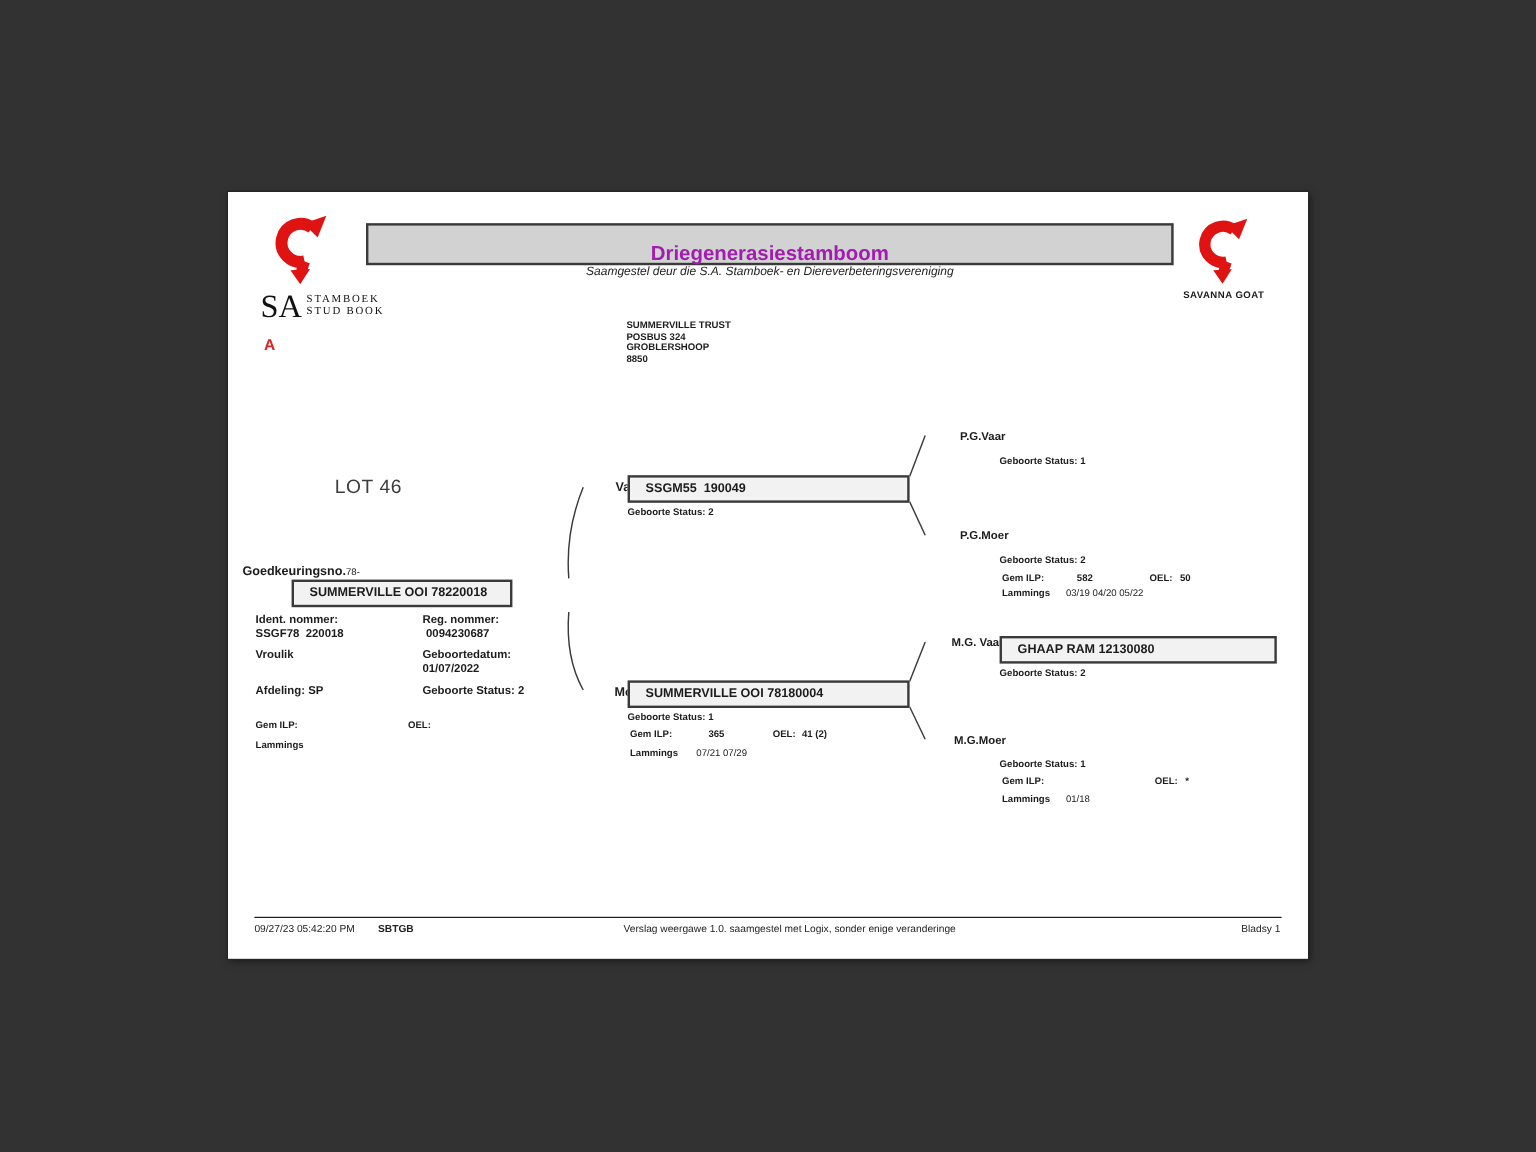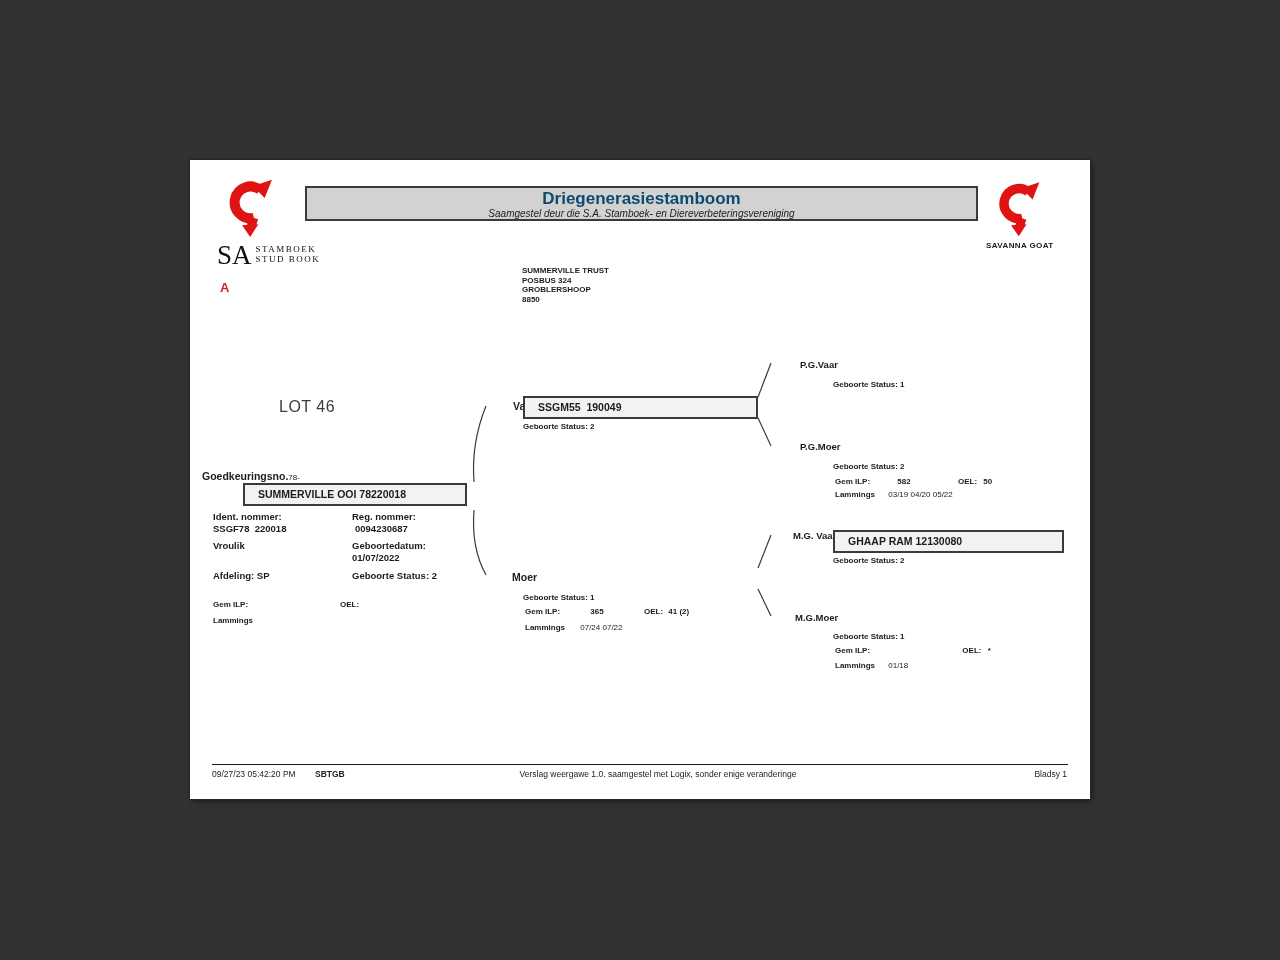--- a/index.html
+++ b/index.html
@@ -8,21 +8,21 @@
   #stage { position:relative; width:1280px; height:960px; background:#323232; }
   #page { position:absolute; left:190px; top:160px; width:900px; height:639px;
           background:#ffffff; box-shadow:0 0 0 1px #262626, 2px 2px 6px rgba(0,0,0,.5); }
   .abs { position:absolute; }
   .pre { white-space:pre; }
   .bold { font-weight:bold; }
 
   
   .banner { left:115px; top:26px; width:673px; height:35px; background:#d2d2d2;
             border:2px solid #3a3a3a; text-align:center; }
-  .banner-title { font-size:17px; font-weight:bold; color:#0c4a6e; line-height:19px; margin-top:1px; }
+  .banner-title { font-size:17px; font-weight:bold; color:#a21caf; line-height:19px; margin-top:14px; }
   .banner-sub   { font-size:10px; font-style:italic; color:#222; line-height:11px; }
 
   
   .logo-svg { display:block; }
   .sa-wordmark { left:27px; top:82px; width:130px; color:#111;
                  font-family:"Liberation Serif", serif; }
   .sa-big { font-size:27px; letter-spacing:0px; display:inline-block; vertical-align:top; line-height:26px;}
   .sa-small { display:inline-block; vertical-align:top; font-size:9px; letter-spacing:1.5px;
               line-height:10px; margin-left:4px; margin-top:2px; }
   .savanna-label { left:796px; top:81px; width:80px; font-size:8px; font-weight:bold;
@@ -102,50 +102,51 @@
       <div>GROBLERSHOOP</div>
       <div>8850</div>
     </div>
 
     <div class="abs lot">LOT 46</div>
 
     <div class="abs approval">
       <span class="lab">Goedkeuringsno.</span><span class="num">78-</span>
     </div>
 
-    <div class="abs bx" style="left:53px; top:323px; width:224px;">SUMMERVILLE OOI 78220018</div>
+    <div class="abs bx" style="left:53px; top:323px; width:184px;">SUMMERVILLE OOI 78220018</div>
 
     <div class="abs fld-l" style="left:23px; top:351px;">Ident. nommer:</div>
     <div class="abs fld-l pre" style="left:23px; top:363px;">SSGF78  220018</div>
     <div class="abs fld-l" style="left:162px; top:351px;">Reg. nommer:</div>
     <div class="abs fld-l" style="left:165px; top:363px;">0094230687</div>
     <div class="abs fld-l" style="left:23px; top:380px;">Vroulik</div>
     <div class="abs fld-l" style="left:162px; top:380px;">Geboortedatum:</div>
     <div class="abs fld-l" style="left:162px; top:392px;">01/07/2022</div>
     <div class="abs fld-l" style="left:23px; top:410px;">Afdeling: SP</div>
     <div class="abs fld-l" style="left:162px; top:410px;">Geboorte Status: 2</div>
     <div class="abs fld-s" style="left:23px; top:440px;">Gem ILP:</div>
     <div class="abs fld-s" style="left:150px; top:440px;">OEL:</div>
     <div class="abs fld-s" style="left:23px; top:456px;">Lammings</div>
 
     <div class="abs node-label" style="left:295px; top:240px; font-size:10.5px;">Vaar</div>
     <div class="abs bx pre" style="left:333px; top:236px; width:235px;">SSGM55  190049</div>
     <div class="abs status" style="left:333px; top:262px;">Geboorte Status: 2</div>
 
     <div class="abs node-label" style="left:294px; top:411px; font-size:10.5px;">Moer</div>
+    <div class="abs bx" style="left:333px; top:407px; width:235px;">SUMMERVILLE OOI 78180004</div>
     <div class="abs status" style="left:333px; top:433px;">Geboorte Status: 1</div>
     <div class="abs ilprow" style="left:335px; top:447px;">
       <span class="l">Gem ILP:</span>
       <span class="l" style="margin-left:28px;">365</span>
       <span class="l" style="margin-left:38px;">OEL:</span>
       <span class="l" style="margin-left:3px;">41 (2)</span>
     </div>
     <div class="abs ilprow" style="left:335px; top:463px;">
       <span class="l">Lammings</span>
-      <span style="margin-left:13px;">07/24 07/22</span>
+      <span style="margin-left:13px;">07/21 07/29</span>
     </div>
 
     <div class="abs node-label" style="left:582px; top:199px; font-size:9.5px;">P.G.Vaar</div>
     <div class="abs status" style="left:643px; top:220px;">Geboorte Status: 1</div>
 
     <div class="abs node-label" style="left:582px; top:281px; font-size:9.5px;">P.G.Moer</div>
     <div class="abs status" style="left:643px; top:302px;">Geboorte Status: 2</div>
     <div class="abs ilprow" style="left:645px; top:317px;">
       <span class="l">Gem ILP:</span>
       <span class="l" style="margin-left:25px;">582</span>

